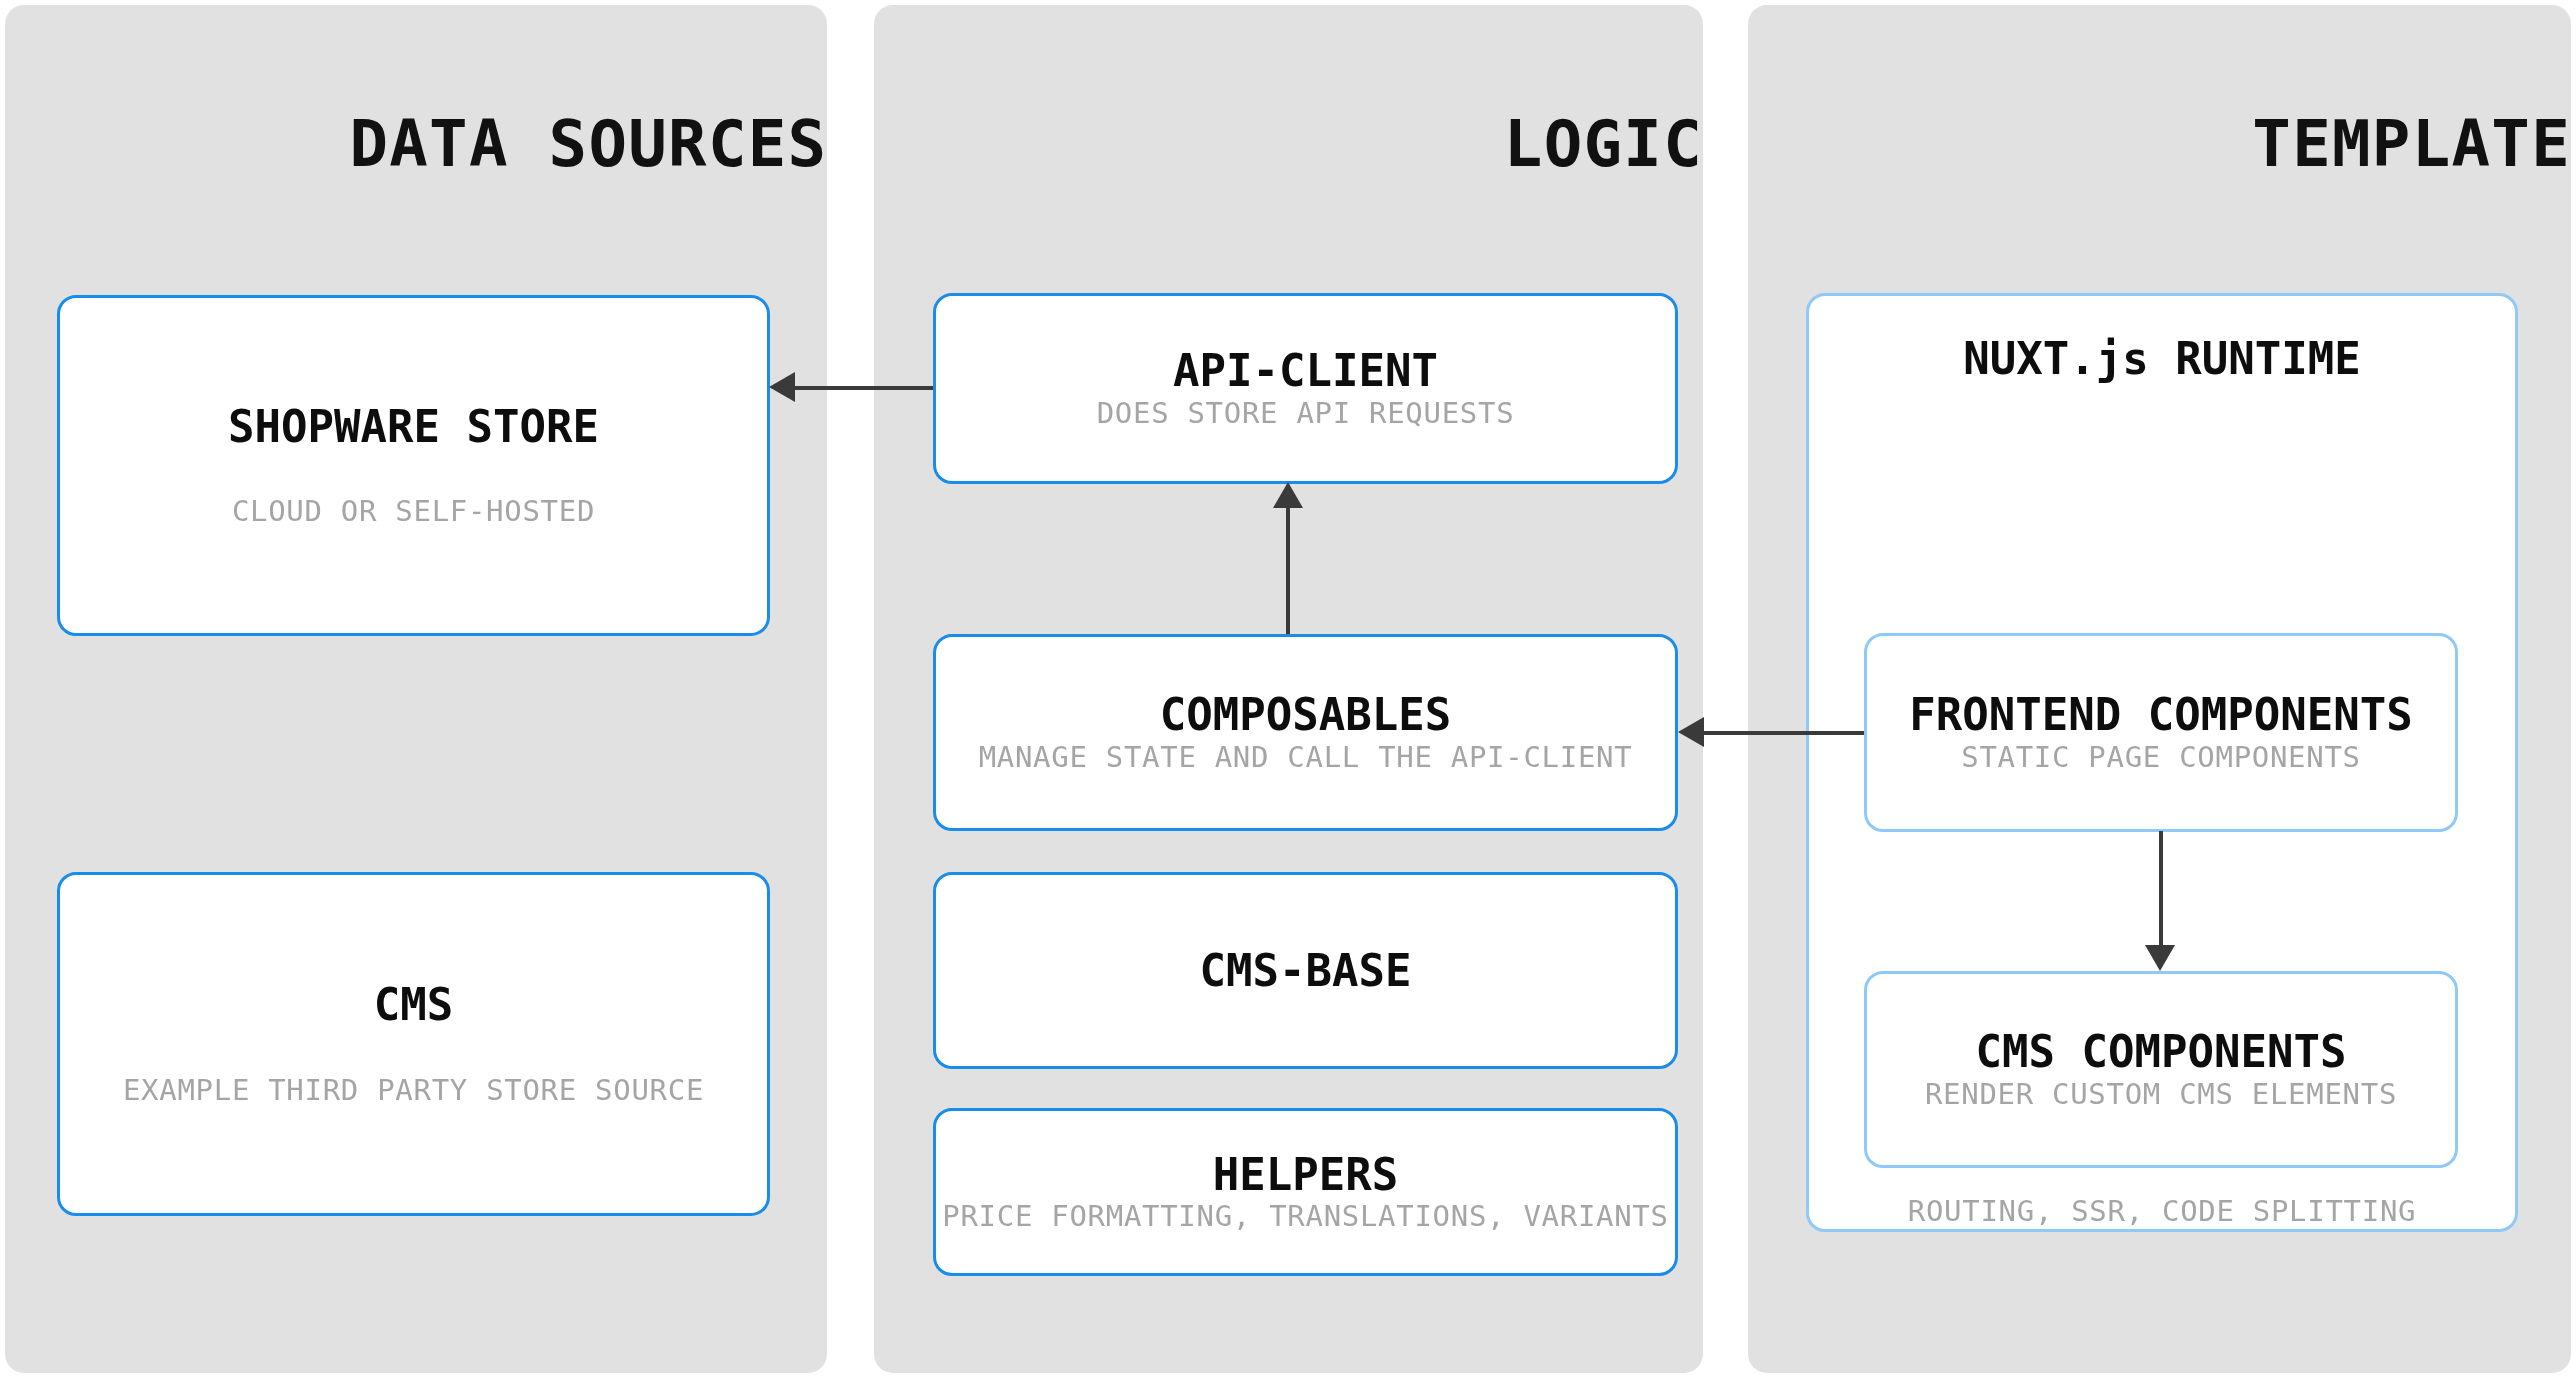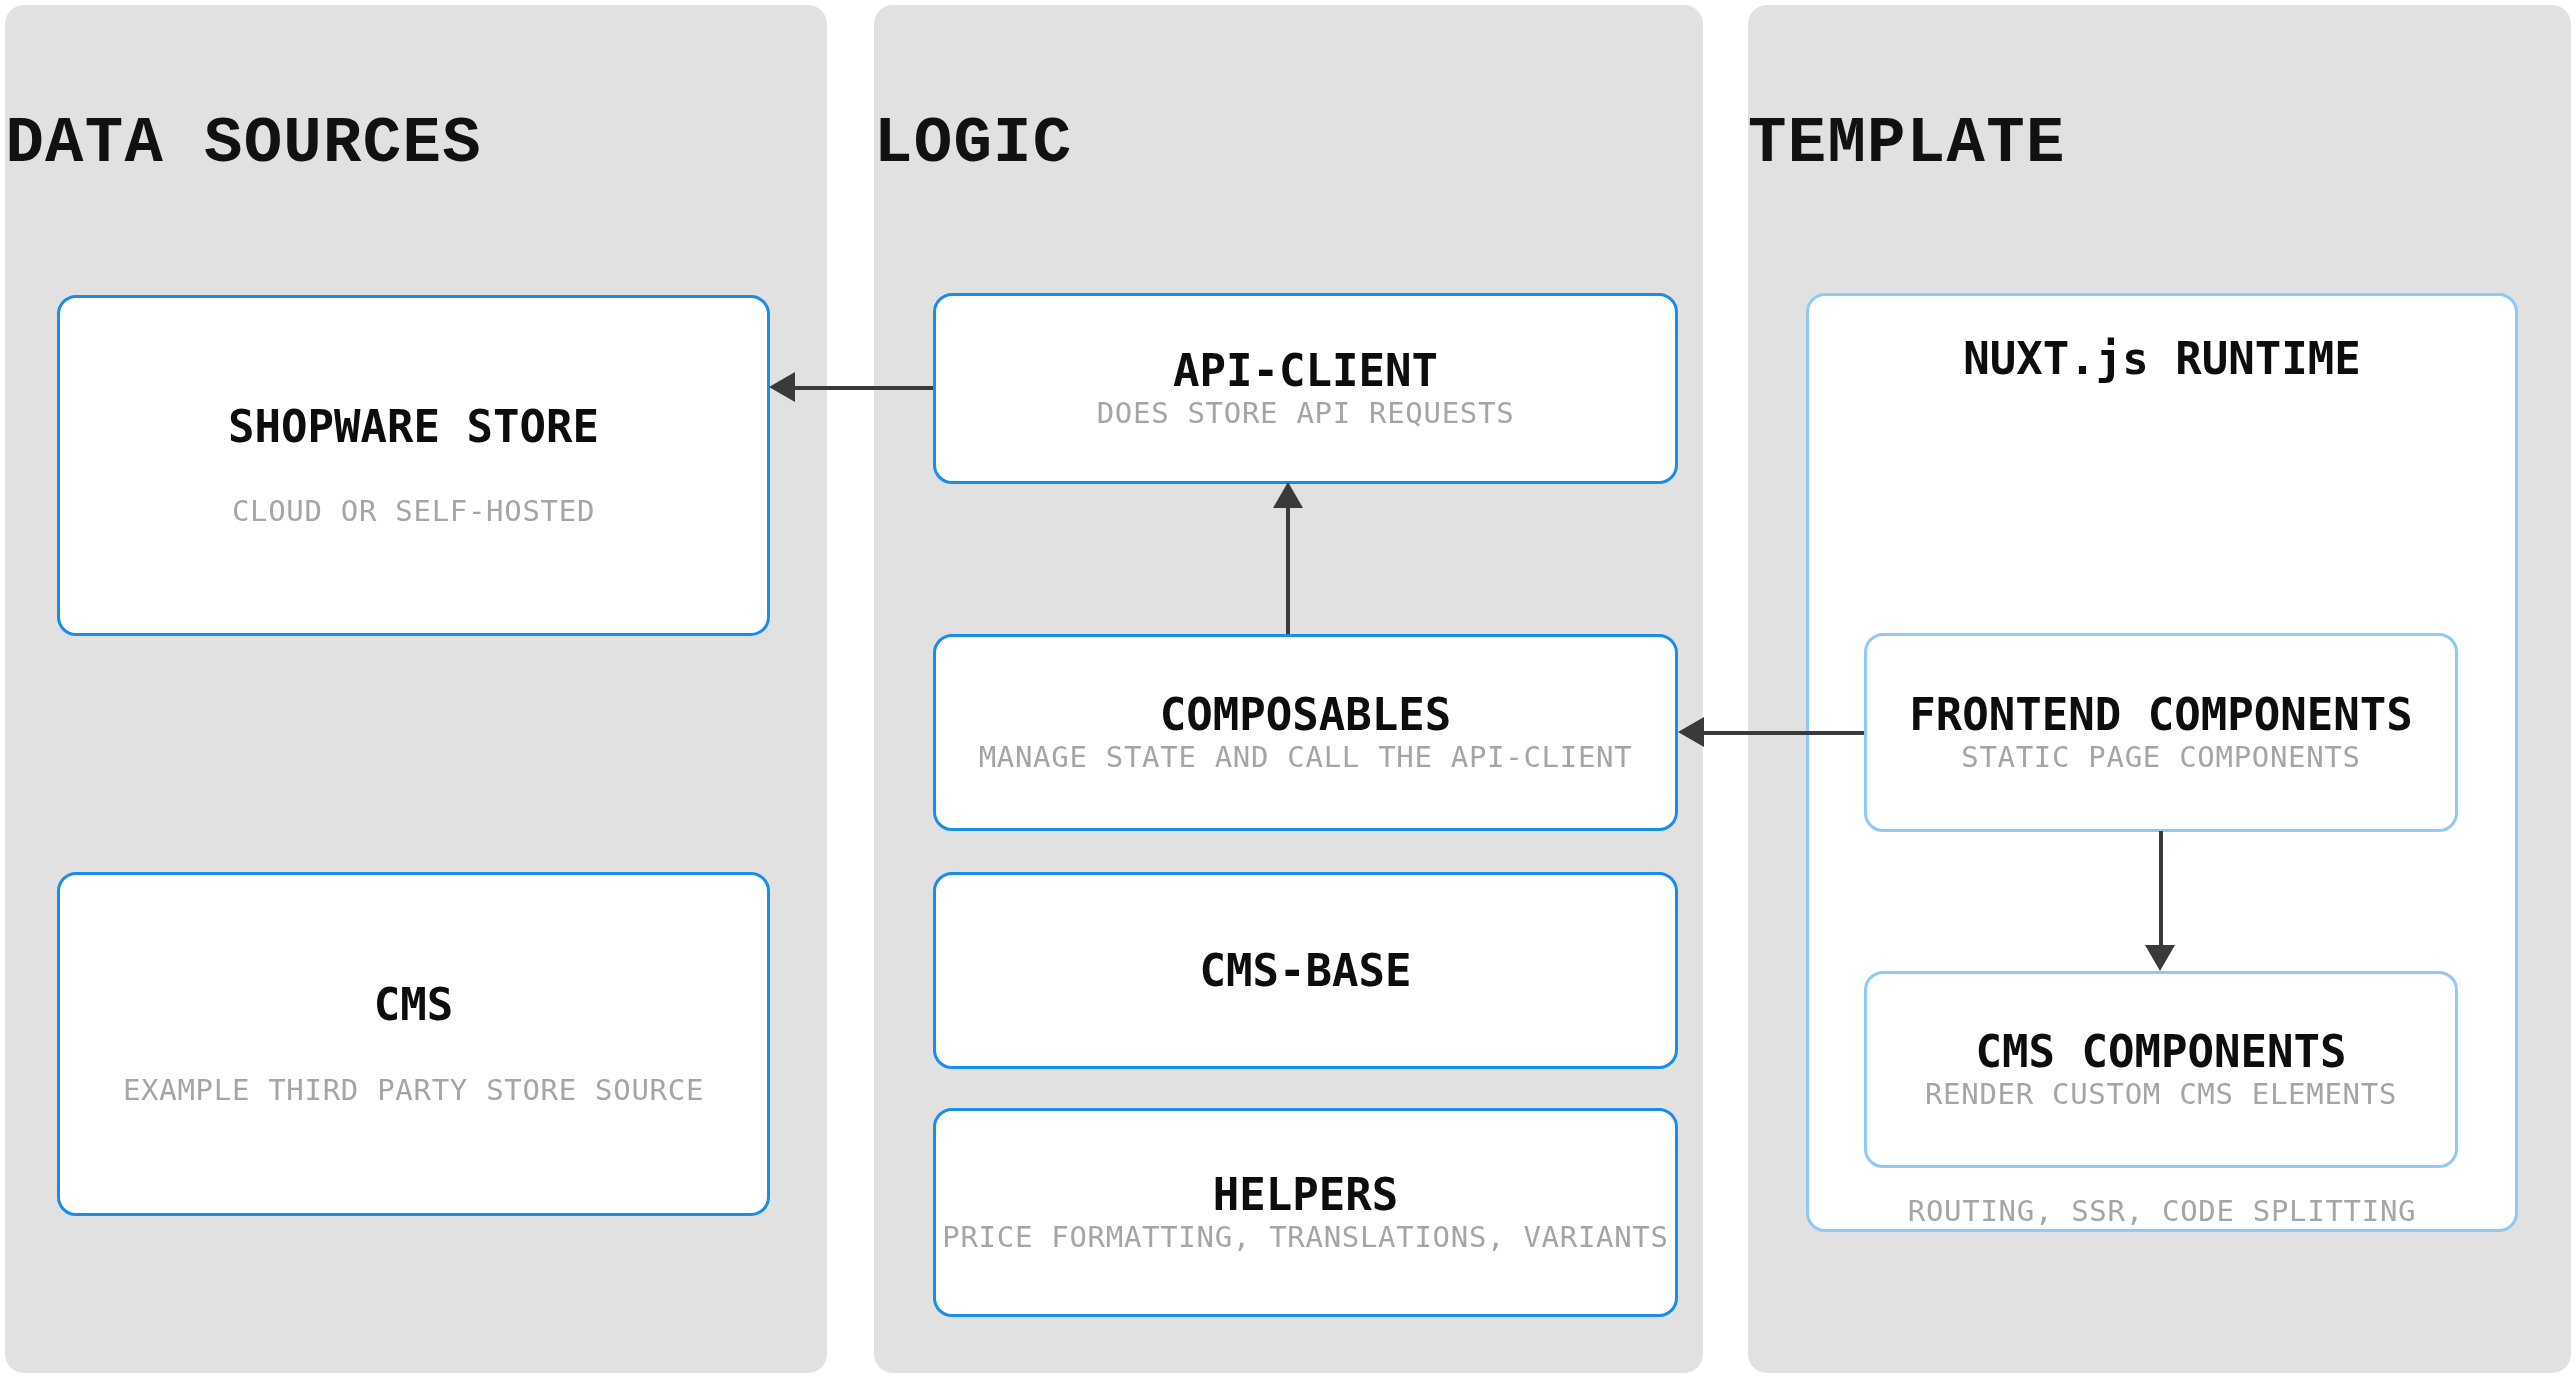--- a/index.html
+++ b/index.html
@@ -26,27 +26,26 @@
   }
   .panel-left  { left: 5.4px;    width: 822px; }
   .panel-mid   { left: 874px; width: 829px; }
   .panel-right { left: 1748px; width: 823px; }
 
   .col-header {
     position: absolute;
     top: 68px;
     height: 66px;
     line-height: 66px;
-    text-align: left;
+    text-align: right;
     font-size: 64px;
     font-weight: bold;
     color: #111111;
     letter-spacing: 1.3px;
     white-space: nowrap;
-    font-family: Liberation Mono, monospace;
   }
   .col-header-left  { left: 5.4px;    width: 822px; }
   .col-header-mid   { left: 874px; width: 829px; }
   .col-header-right { left: 1748px; width: 823px; }
 
   .box {
     position: absolute;
     background: #ffffff;
     border-radius: 19px;
     box-sizing: border-box;
@@ -73,21 +72,21 @@
     letter-spacing: 0.7px;
     white-space: nowrap;
   }
 
   
   .box-shopware  { left: 57px;   top: 295px;  width: 713px; height: 341px;  gap: 43px; }
   .box-cms-src   { left: 57px;   top: 872px; width: 713px; height: 344px;  gap: 43px; }
   .box-api       { left: 933px; top: 293px;  width: 745px; height: 191px; }
   .box-compos    { left: 933px; top: 634px;  width: 745px; height: 197px; }
   .box-cmsbase   { left: 933px; top: 872px; width: 745px; height: 197px; }
-  .box-helpers   { left: 933px; top: 1108px; width: 745px; height: 209px; }
+  .box-helpers   { left: 933px; top: 1108px; width: 745px; height: 168px; }
   .box-nuxt      { left: 1806px; top: 293px;  width: 712px; height: 939px;
                    justify-content: space-between; padding-top: 38px; gap: 67px; }
   .box-frontend  { left: 1864px; top: 633px;  width: 594px;  height: 199px; }
   .box-cmscomp   { left: 1864px; top: 971px; width: 594px;  height: 197px; }
 
   
   .arrow-line { position: absolute; background: #3a3a3a; }
   .arrow-head { position: absolute; width: 0; height: 0; }
   .head-left {
     border-top: 15.4px solid transparent;

